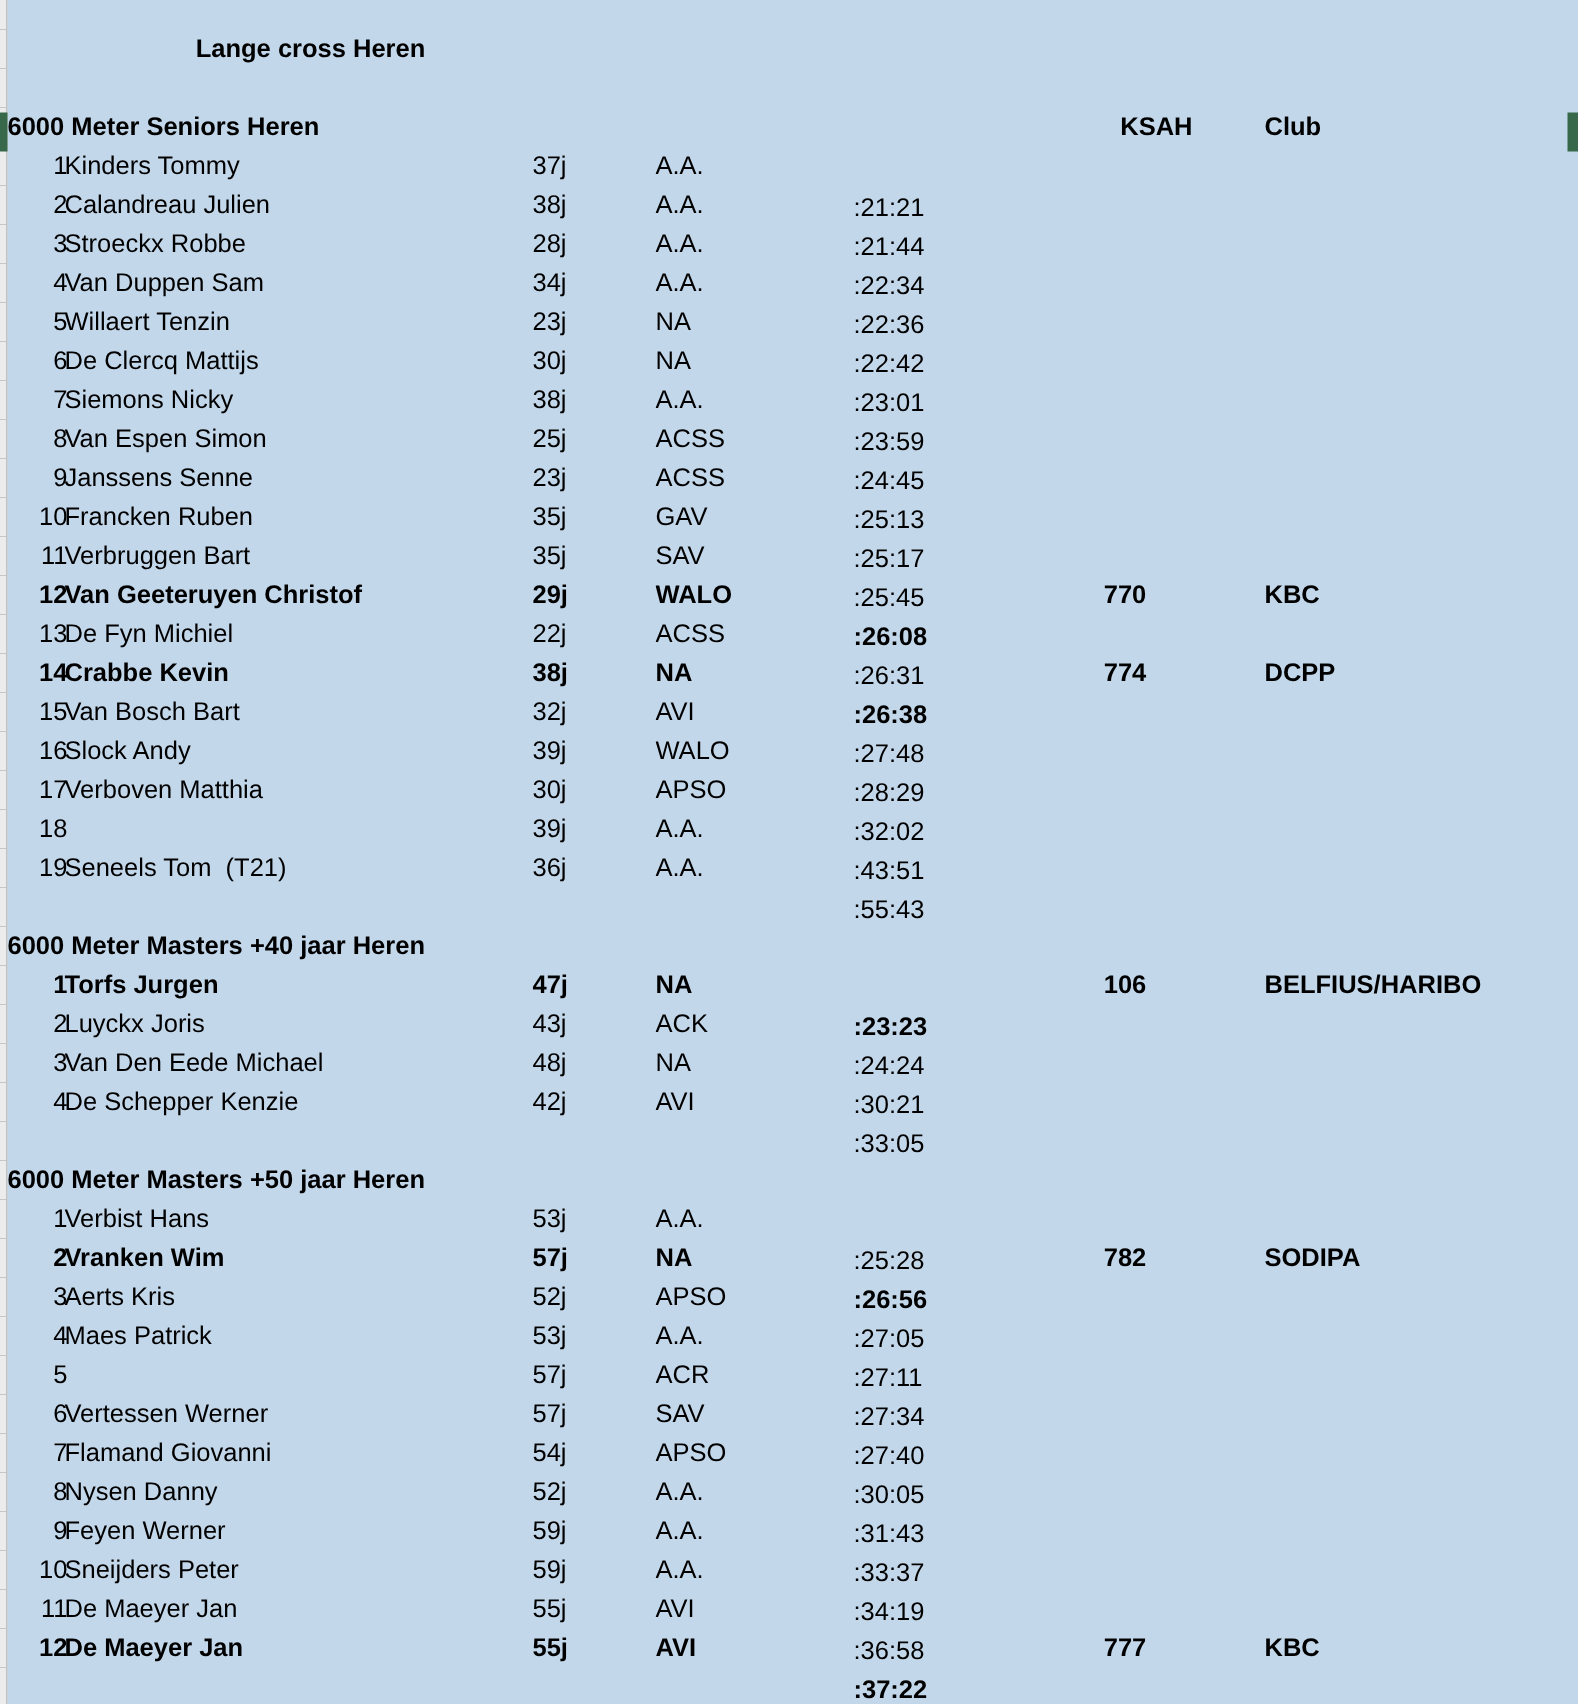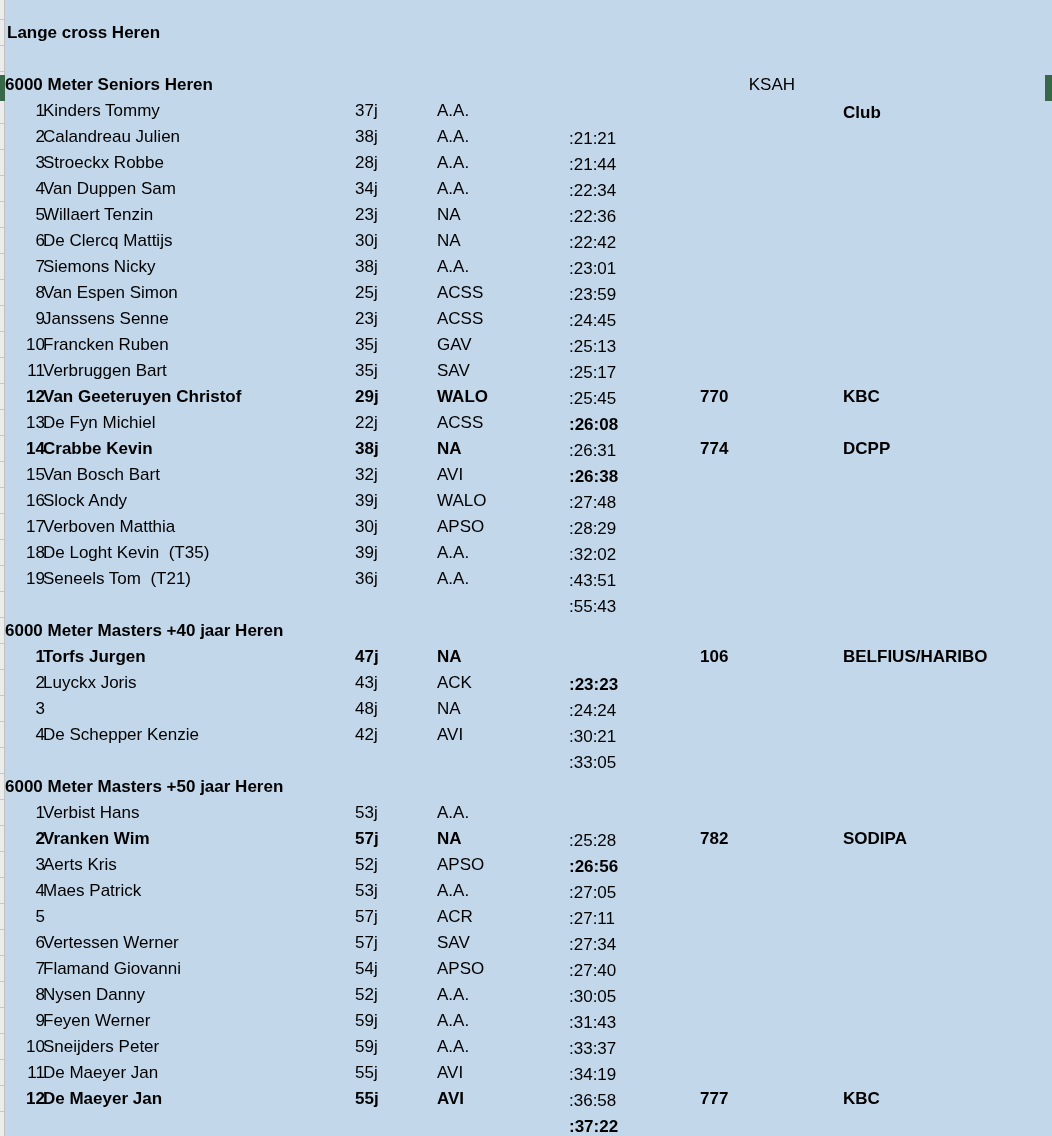--- a/index.html
+++ b/index.html
@@ -24,31 +24,31 @@
     border-right: 1px solid #c2c2c2;
     z-index: 0;
   }
 
   .content { position: absolute; left: 0; top: 0; width: 1052px; padding-top: 20px; z-index: 1; }
 
   .row { position: relative; height: 26px; line-height: 26px; width: 1052px; white-space: nowrap; }
   .bold { font-weight: bold; }
 
   .cell { position: absolute; top: 0; height: 26px; overflow: hidden; }
-  .cell-title    { left: 7px;   width: 400px; font-weight: bold; }
+  .cell-title    { left: 7px;   width: 400px; font-weight: bold; text-align: center; }
   .cell-section  { left: 5px;   width: 420px; font-weight: bold; }
   .cell-rank     { left: 5px;   width: 40px;  text-align: right; }
   .cell-name     { left: 43px;  width: 293px; white-space: pre; }
   .cell-age      { left: 355px; width: 60px; }
   .cell-clubabbr { left: 437px; width: 110px; }
   .cell-time     { left: 569px; width: 120px; margin-top: 28px; }
-  .cell-ksah     { left: 700px; width: 100px; text-align: left; }
+  .cell-ksah     { left: 700px; width: 100px; text-align: center; }
   .cell-sponsor  { left: 843px; width: 209px; }
-  .cell-ksah-hdr { left: 700px; width: 95px;  text-align: right; font-weight: normal; }
-  .cell-club-hdr { left: 843px; width: 209px; font-weight: bold; margin-top: 28px; }
+  .cell-ksah-hdr { left: 700px; width: 95px;  text-align: right; font-weight: bold; }
+  .cell-club-hdr { left: 843px; width: 209px; font-weight: bold; }
 
   .green-bar { position: absolute; top: 3px; height: 26px; background: #37684a; z-index: 2; }
   .green-bar-left  { left: 0;  width: 5px; }
   .green-bar-right { right: 0; width: 7px; }
 
   .section { margin-top: 26px; }
 </style>
 </head>
 <body style="background: rgb(195, 215, 234); color: rgb(0, 0, 0);">
 
@@ -234,21 +234,20 @@
     <span class="cell cell-name">Verboven Matthia</span>
     <span class="cell cell-age">30j</span>
     <span class="cell cell-clubabbr">APSO</span>
     <span class="cell cell-time">:32:02</span>
     <span class="cell cell-ksah"></span>
     <span class="cell cell-sponsor"></span>
   </div>
 
   <div class="row">
     <span class="cell cell-rank">18</span>
-    <span class="cell cell-name">De Loght Kevin  (T35)</span>
     <span class="cell cell-age">39j</span>
     <span class="cell cell-clubabbr">A.A.</span>
     <span class="cell cell-time">:43:51</span>
     <span class="cell cell-ksah"></span>
     <span class="cell cell-sponsor"></span>
   </div>
 
   <div class="row">
     <span class="cell cell-rank">19</span>
     <span class="cell cell-name">Seneels Tom  (T21)</span>
@@ -282,20 +281,21 @@
     <span class="cell cell-name">Luyckx Joris</span>
     <span class="cell cell-age">43j</span>
     <span class="cell cell-clubabbr">ACK</span>
     <span class="cell cell-time">:24:24</span>
     <span class="cell cell-ksah"></span>
     <span class="cell cell-sponsor"></span>
   </div>
 
   <div class="row">
     <span class="cell cell-rank">3</span>
+    <span class="cell cell-name">Van Den Eede Michael</span>
     <span class="cell cell-age">48j</span>
     <span class="cell cell-clubabbr">NA</span>
     <span class="cell cell-time">:30:21</span>
     <span class="cell cell-ksah"></span>
     <span class="cell cell-sponsor"></span>
   </div>
 
   <div class="row">
     <span class="cell cell-rank">4</span>
     <span class="cell cell-name">De Schepper Kenzie</span>

